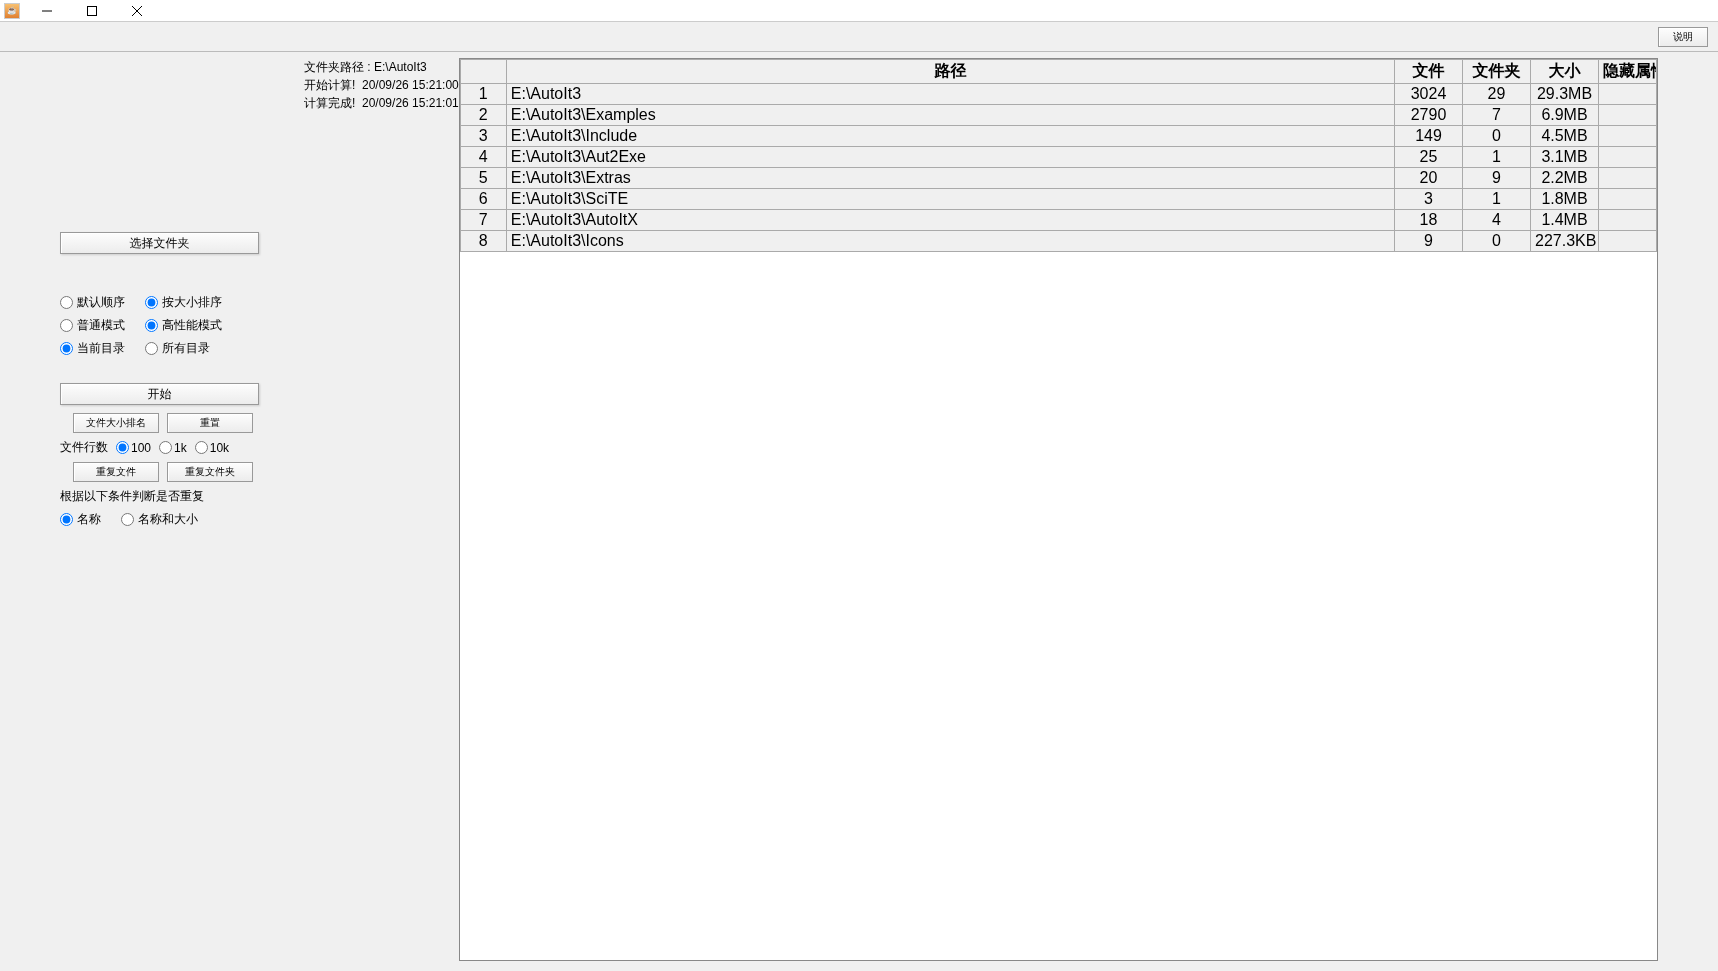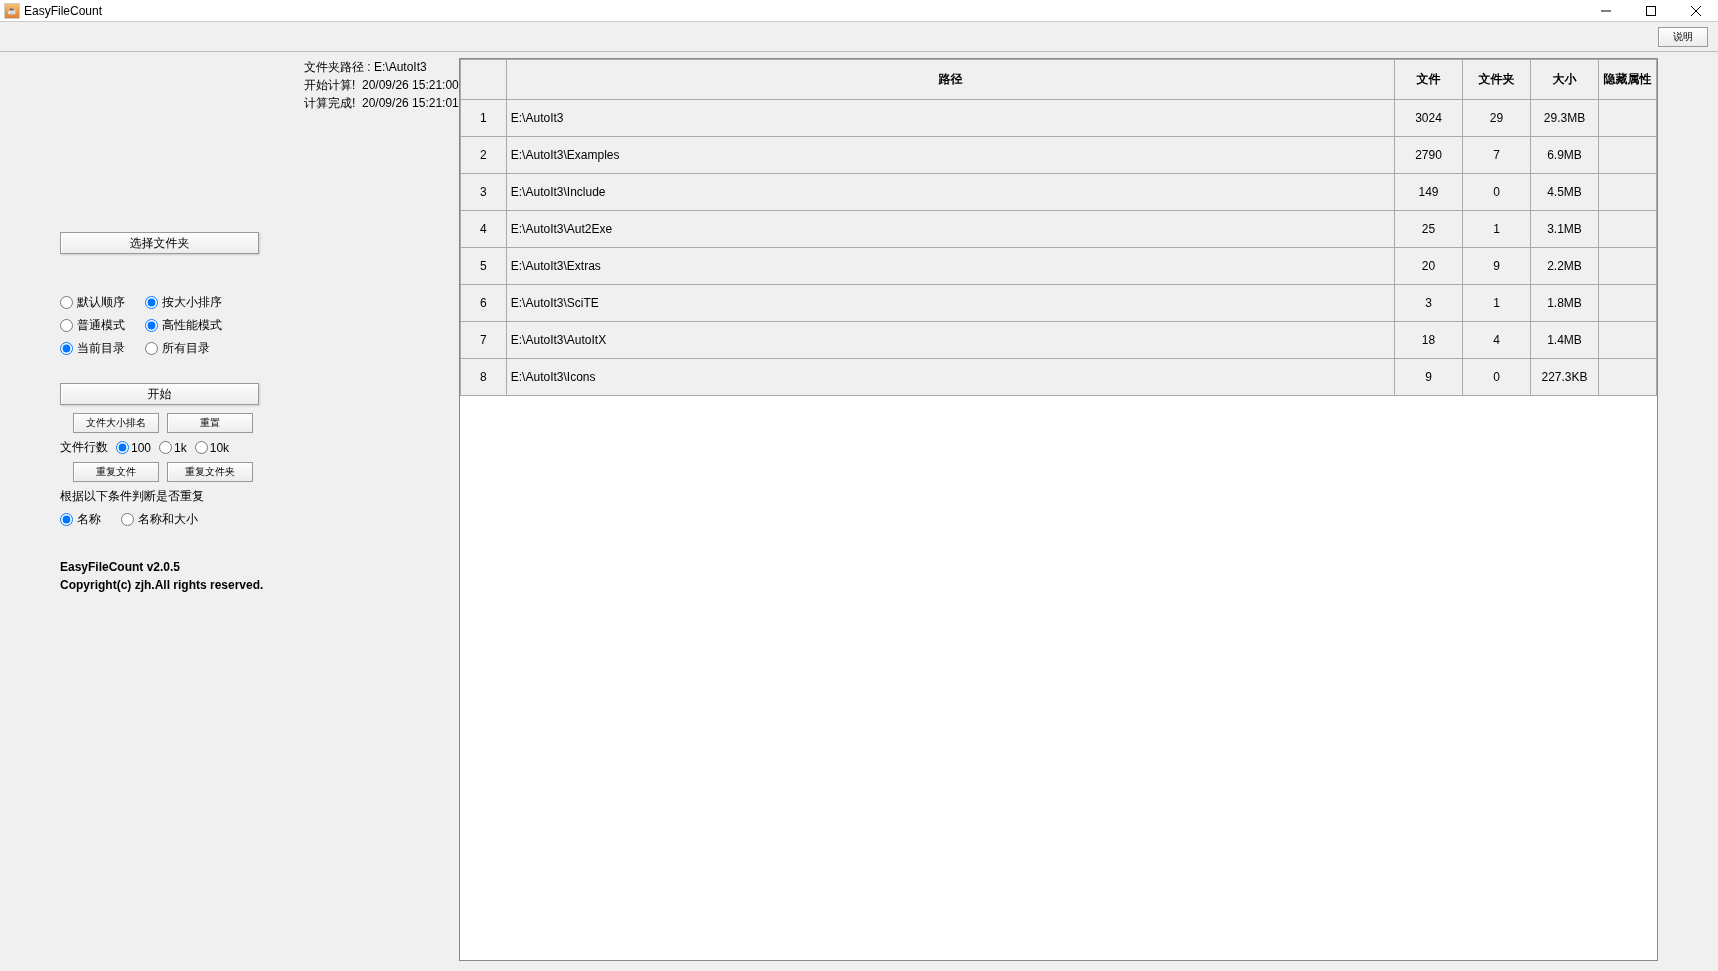--- a/index.html
+++ b/index.html
@@ -88,22 +88,22 @@
   .info { line-height:1.5; margin-bottom:6px; padding-left:4px;}
   .table-wrap {
     border:1px solid #888;
     background:#fff;
     flex:1;
     overflow:auto;
   }
   table { border-collapse:collapse; width:100%; table-layout:fixed;}
   th, td {
     border:1px solid #aaa;
-    padding:11px 4px;
-    font-size:12px;
+    padding:1px 4px;
+    font-size:16px;
     height:17px;
     text-align:center;
     background:#f0f0f0;
     overflow:hidden; white-space:nowrap;
   }
   td.path { text-align:left; }
   col.rownum { width:46px;}
   col.path { width:auto;}
   col.small { width:68px;}
   col.hidden { width:58px;}
@@ -112,21 +112,20 @@
   .inline-radios { display:flex; align-items:center; gap:4px; margin:6px 0;}
   .inline-radios span.lbl { margin-right:4px;}
   .inline-radios label { display:flex;align-items:center; margin-right:4px; cursor:pointer;}
   .inline-radios input { margin-right:2px;}
 </style>
 </head>
 <body>
 
 <div class="titlebar">
   <span class="icon">☕</span>
-  <span class="title-text">EasyFileCount</span>
   <div class="winbtns">
     <div class="winbtn">
       <svg viewBox="0 0 10 10">
           <line x1="0" y1="5" x2="10" y2="5"></line>
         </svg>
     </div>
     <div class="winbtn">
       <svg viewBox="0 0 10 10">
           <rect x="0.5" y="0.5" width="9" height="9"></rect>
         </svg>
@@ -216,24 +215,20 @@
       <label>
           <input type="radio" name="dup" checked="" style="">
           <span>名称</span>
         </label>
       <label>
           <input type="radio" name="dup" style="">
           <span>名称和大小</span>
         </label>
     </div>
 
-    <div class="footer-text">
-      <div>EasyFileCount v2.0.5</div>
-      <div>Copyright(c) zjh.All rights reserved.</div>
-    </div>
   </div>
 
   <div class="content">
     <div class="info">
       <div>
         <span>文件夹路径 :</span>
         <span>E:\AutoIt3</span>
       </div>
       <div>
         <span>开始计算!</span>&nbsp;

